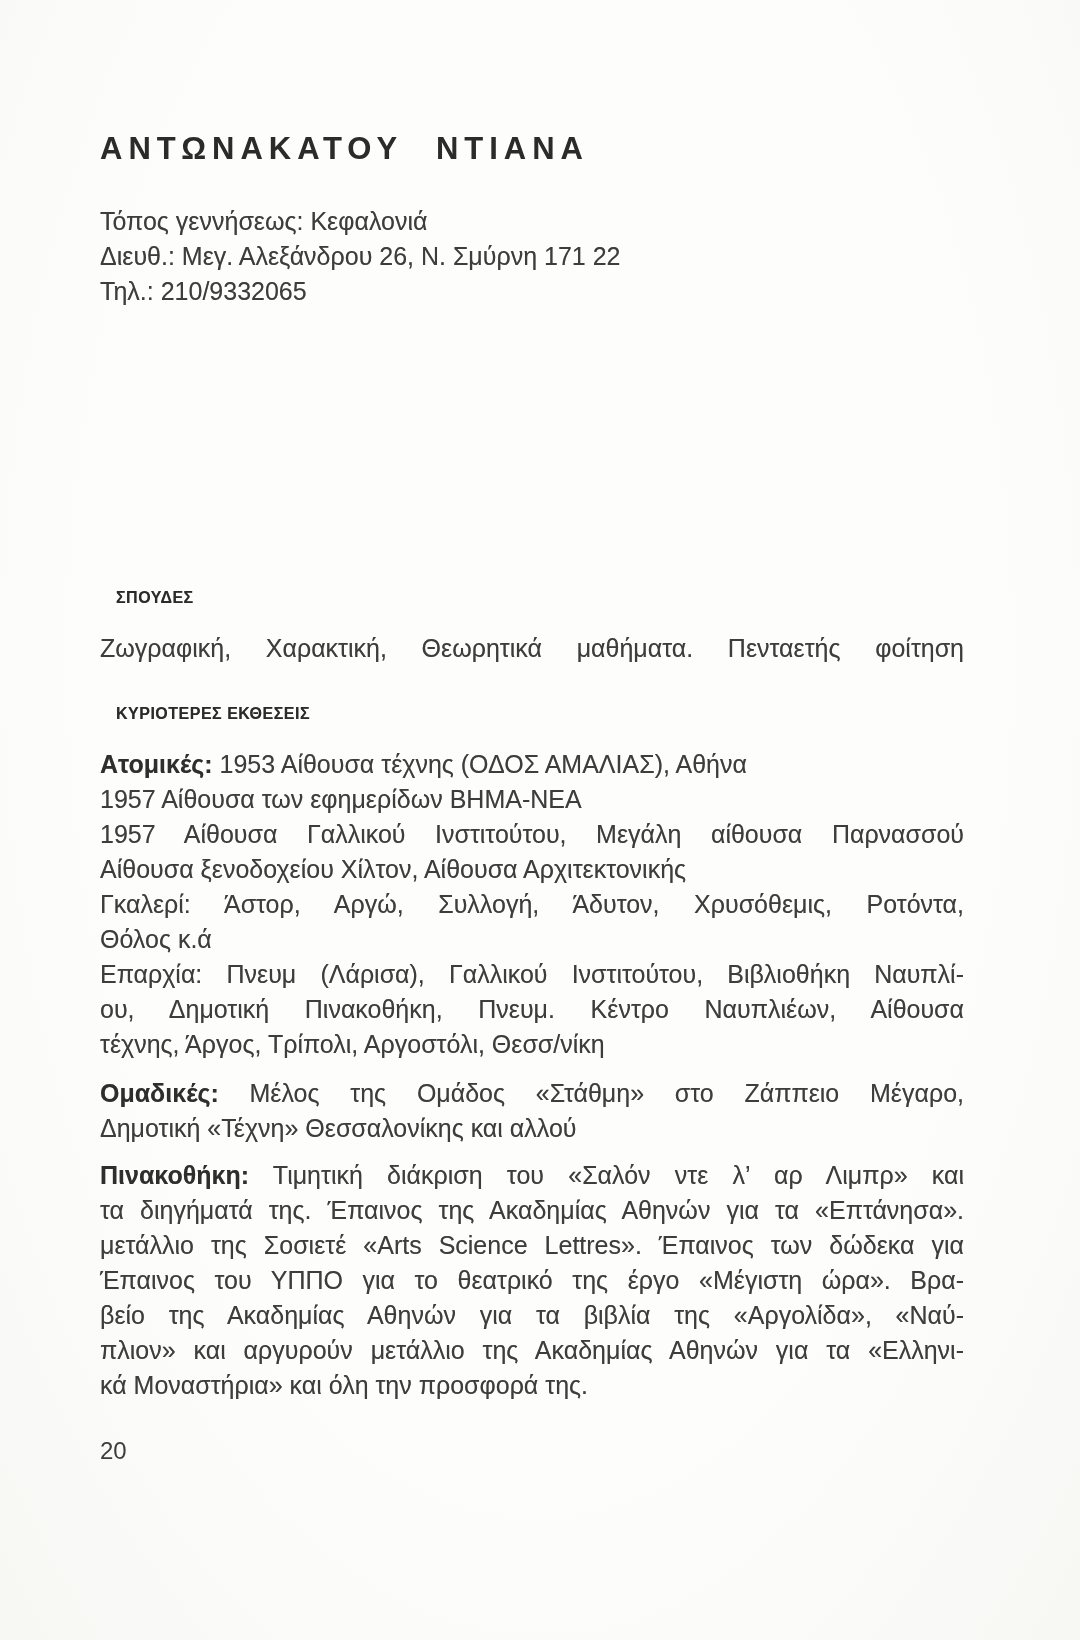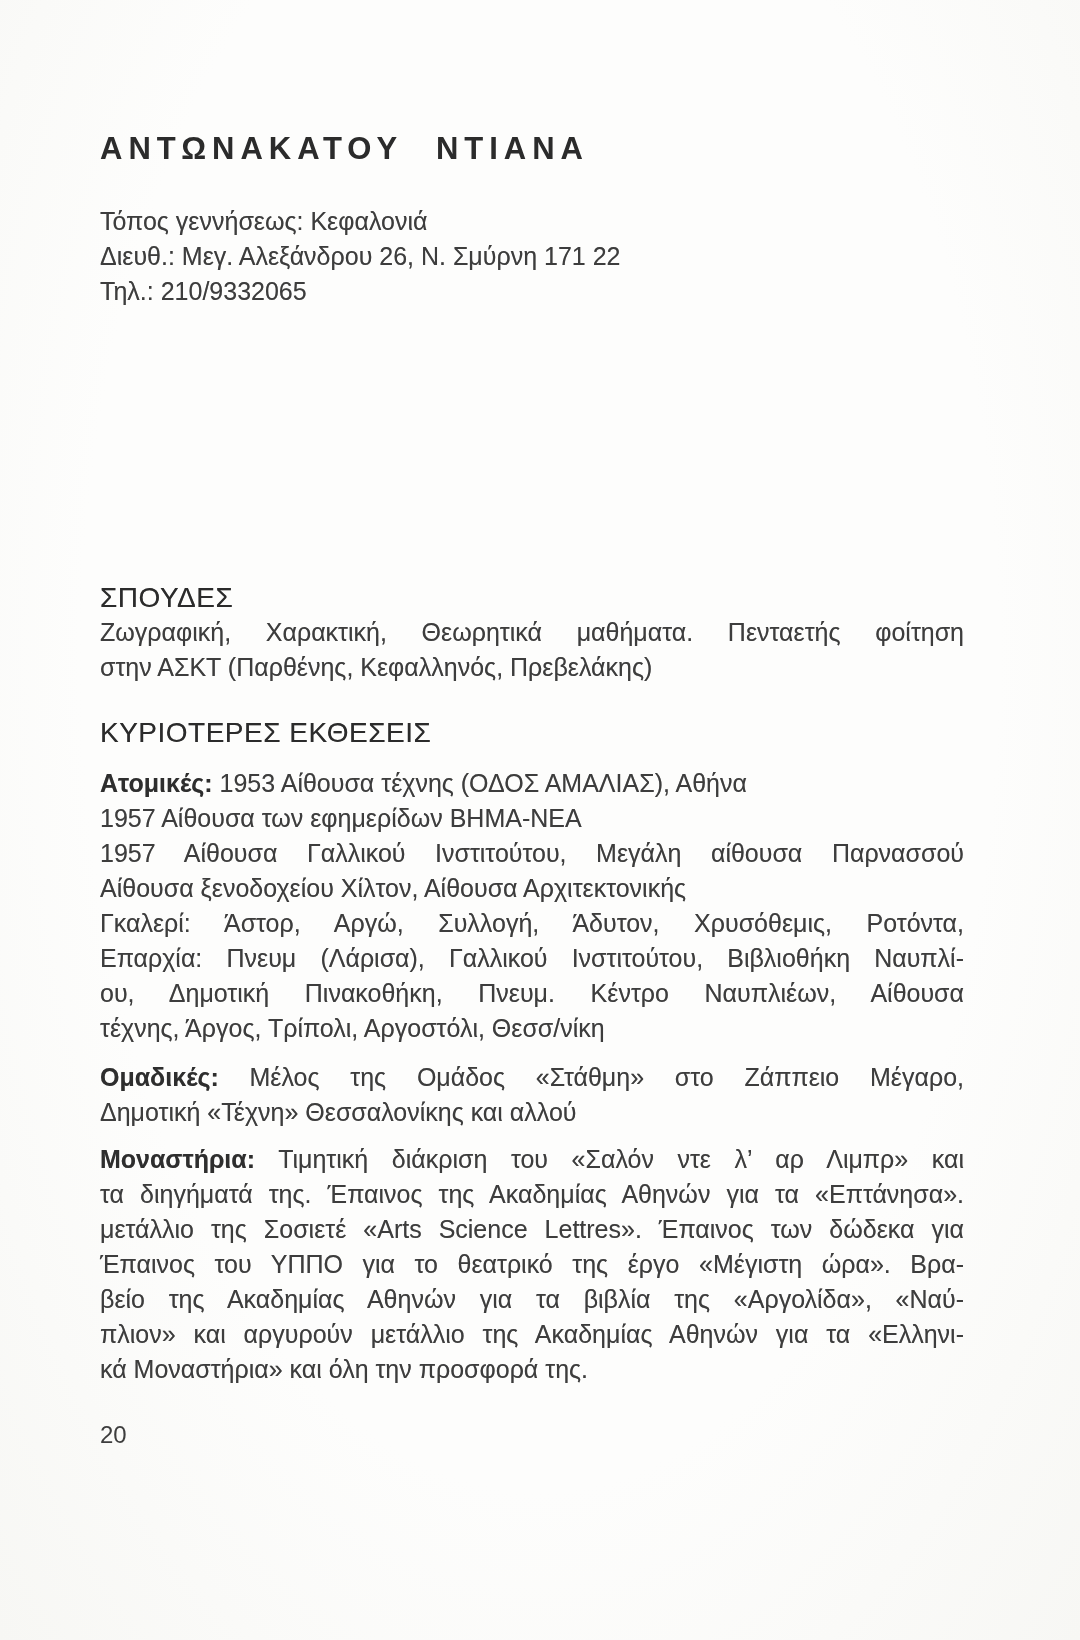--- a/index.html
+++ b/index.html
@@ -31,24 +31,24 @@
     line-height: 35px;
     white-space: normal;
     text-shadow: 0 0 0.5px rgba(70,70,70,0.45);
   }
   .j {
     text-align: justify;
     text-align-last: justify;
   }
   .contact { margin-bottom: 271px; }
   h2 {
-    margin: 0;
-    font-size: 28px;
+    margin: 16px;
+    font-size: 16px;
     line-height: 35px;
-    font-weight: 400;
+    font-weight: 700;
     color: #2b2b2b;
     letter-spacing: 0.5px;
     text-shadow: 0 0 0.5px rgba(40,40,40,0.5);
   }
   .studies { margin-bottom: 30px; }
   .exh-heading { margin-bottom: 16px; }
   .para-solo { margin-bottom: 14px; }
   .para-group { margin-bottom: 12px; }
   .lead { font-weight: 700; color: #2e2e2e; }
   .pagenum {
@@ -67,43 +67,43 @@
 
   <div class="contact">
     <div class="line">Τόπος γεννήσεως: Κεφαλονιά</div>
     <div class="line">Διευθ.: Μεγ. Αλεξάνδρου 26, Ν. Σμύρνη 171 22</div>
     <div class="line">Τηλ.: 210/9332065</div>
   </div>
 
   <section class="studies">
     <h2>ΣΠΟΥΔΕΣ</h2>
     <div class="line j">Ζωγραφική, Χαρακτική, Θεωρητικά μαθήματα. Πενταετής φοίτηση</div>
-    <div class="line">στην ΑΣΚΤ (Παρθένης, Κεφαλληνός, Πρεβελάκης)</div>
   </section>
 
   <h2 class="exh-heading">ΚΥΡΙΟΤΕΡΕΣ ΕΚΘΕΣΕΙΣ</h2>
 
   <section class="para-solo">
     <div class="line"><span class="lead">Ατομικές:</span> <span>1953 Αίθουσα τέχνης (ΟΔΟΣ ΑΜΑΛΙΑΣ), Αθήνα</span></div>
     <div class="line">1957 Αίθουσα των εφημερίδων ΒΗΜΑ-ΝΕΑ</div>
     <div class="line j">1957 Αίθουσα Γαλλικού Ινστιτούτου, Μεγάλη αίθουσα Παρνασσού</div>
     <div class="line">Αίθουσα ξενοδοχείου Χίλτον, Αίθουσα Αρχιτεκτονικής</div>
     <div class="line j">Γκαλερί: Άστορ, Αργώ, Συλλογή, Άδυτον, Χρυσόθεμις, Ροτόντα,</div>
+    <div class="line">Θόλος κ.ά</div>
     <div class="line j">Επαρχία: Πνευμ (Λάρισα), Γαλλικού Ινστιτούτου, Βιβλιοθήκη Ναυπλί-</div>
     <div class="line j">ου, Δημοτική Πινακοθήκη, Πνευμ. Κέντρο Ναυπλιέων, Αίθουσα</div>
     <div class="line">τέχνης, Άργος, Τρίπολι, Αργοστόλι, Θεσσ/νίκη</div>
   </section>
 
   <section class="para-group">
     <div class="line j"><span class="lead">Ομαδικές:</span> <span>Μέλος της Ομάδος «Στάθμη» στο Ζάππειο Μέγαρο,</span></div>
     <div class="line">Δημοτική «Τέχνη» Θεσσαλονίκης και αλλού</div>
   </section>
 
   <section class="para-awards">
-    <div class="line j"><span class="lead">Μοναστήρια:</span> <span>Τιμητική διάκριση του «Σαλόν ντε λ’ αρ Λιμπρ» και</span></div>
+    <div class="line j"><span class="lead">Πινακοθήκη:</span> <span>Τιμητική διάκριση του «Σαλόν ντε λ’ αρ Λιμπρ» και</span></div>
     <div class="line j">τα διηγήματά της. Έπαινος της Ακαδημίας Αθηνών για τα «Επτάνησα».</div>
     <div class="line j">μετάλλιο της Σοσιετέ «Arts Science Lettres». Έπαινος των δώδεκα για</div>
     <div class="line j">Έπαινος του ΥΠΠΟ για το θεατρικό της έργο «Μέγιστη ώρα». Βρα-</div>
     <div class="line j">βείο της Ακαδημίας Αθηνών για τα βιβλία της «Αργολίδα», «Ναύ-</div>
     <div class="line j">πλιον» και αργυρούν μετάλλιο της Ακαδημίας Αθηνών για τα «Ελληνι-</div>
     <div class="line">κά Μοναστήρια» και όλη την προσφορά της.</div>
   </section>
 
   <div class="pagenum">20</div>
 

